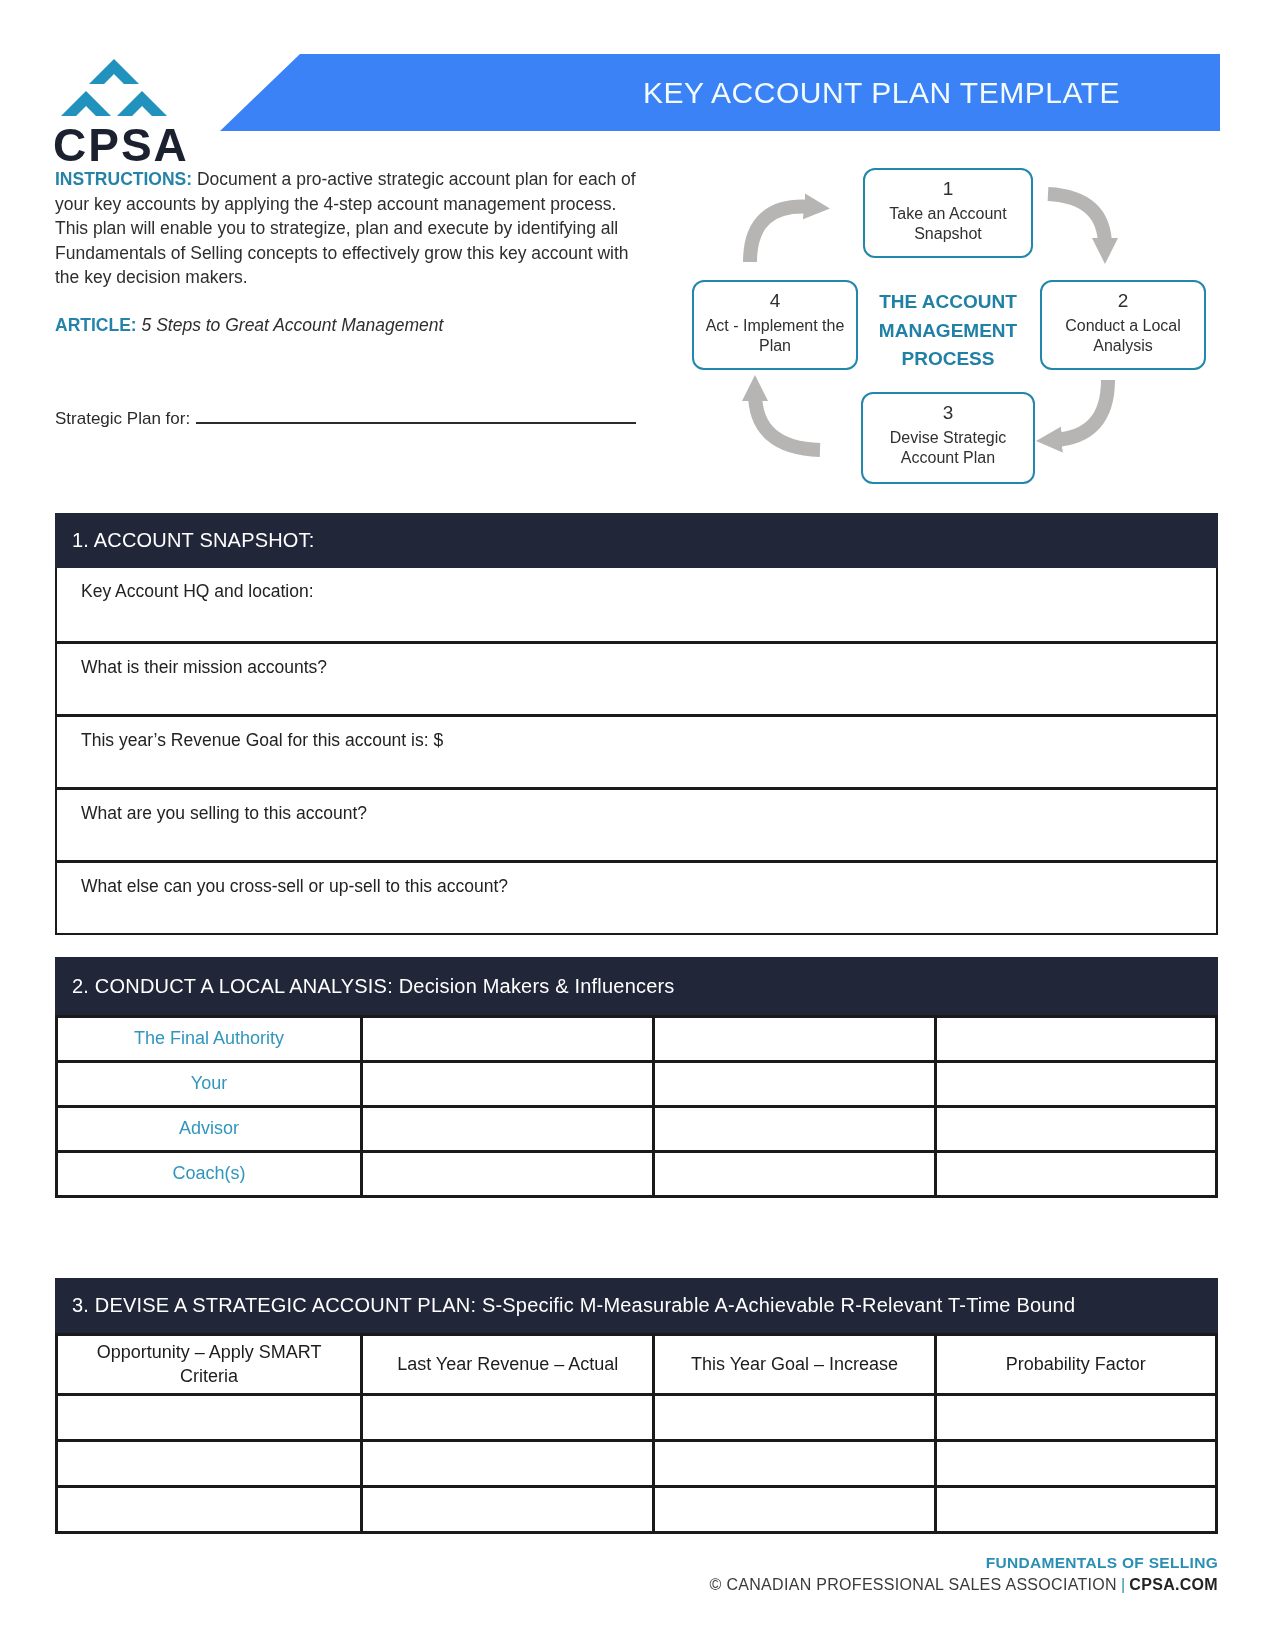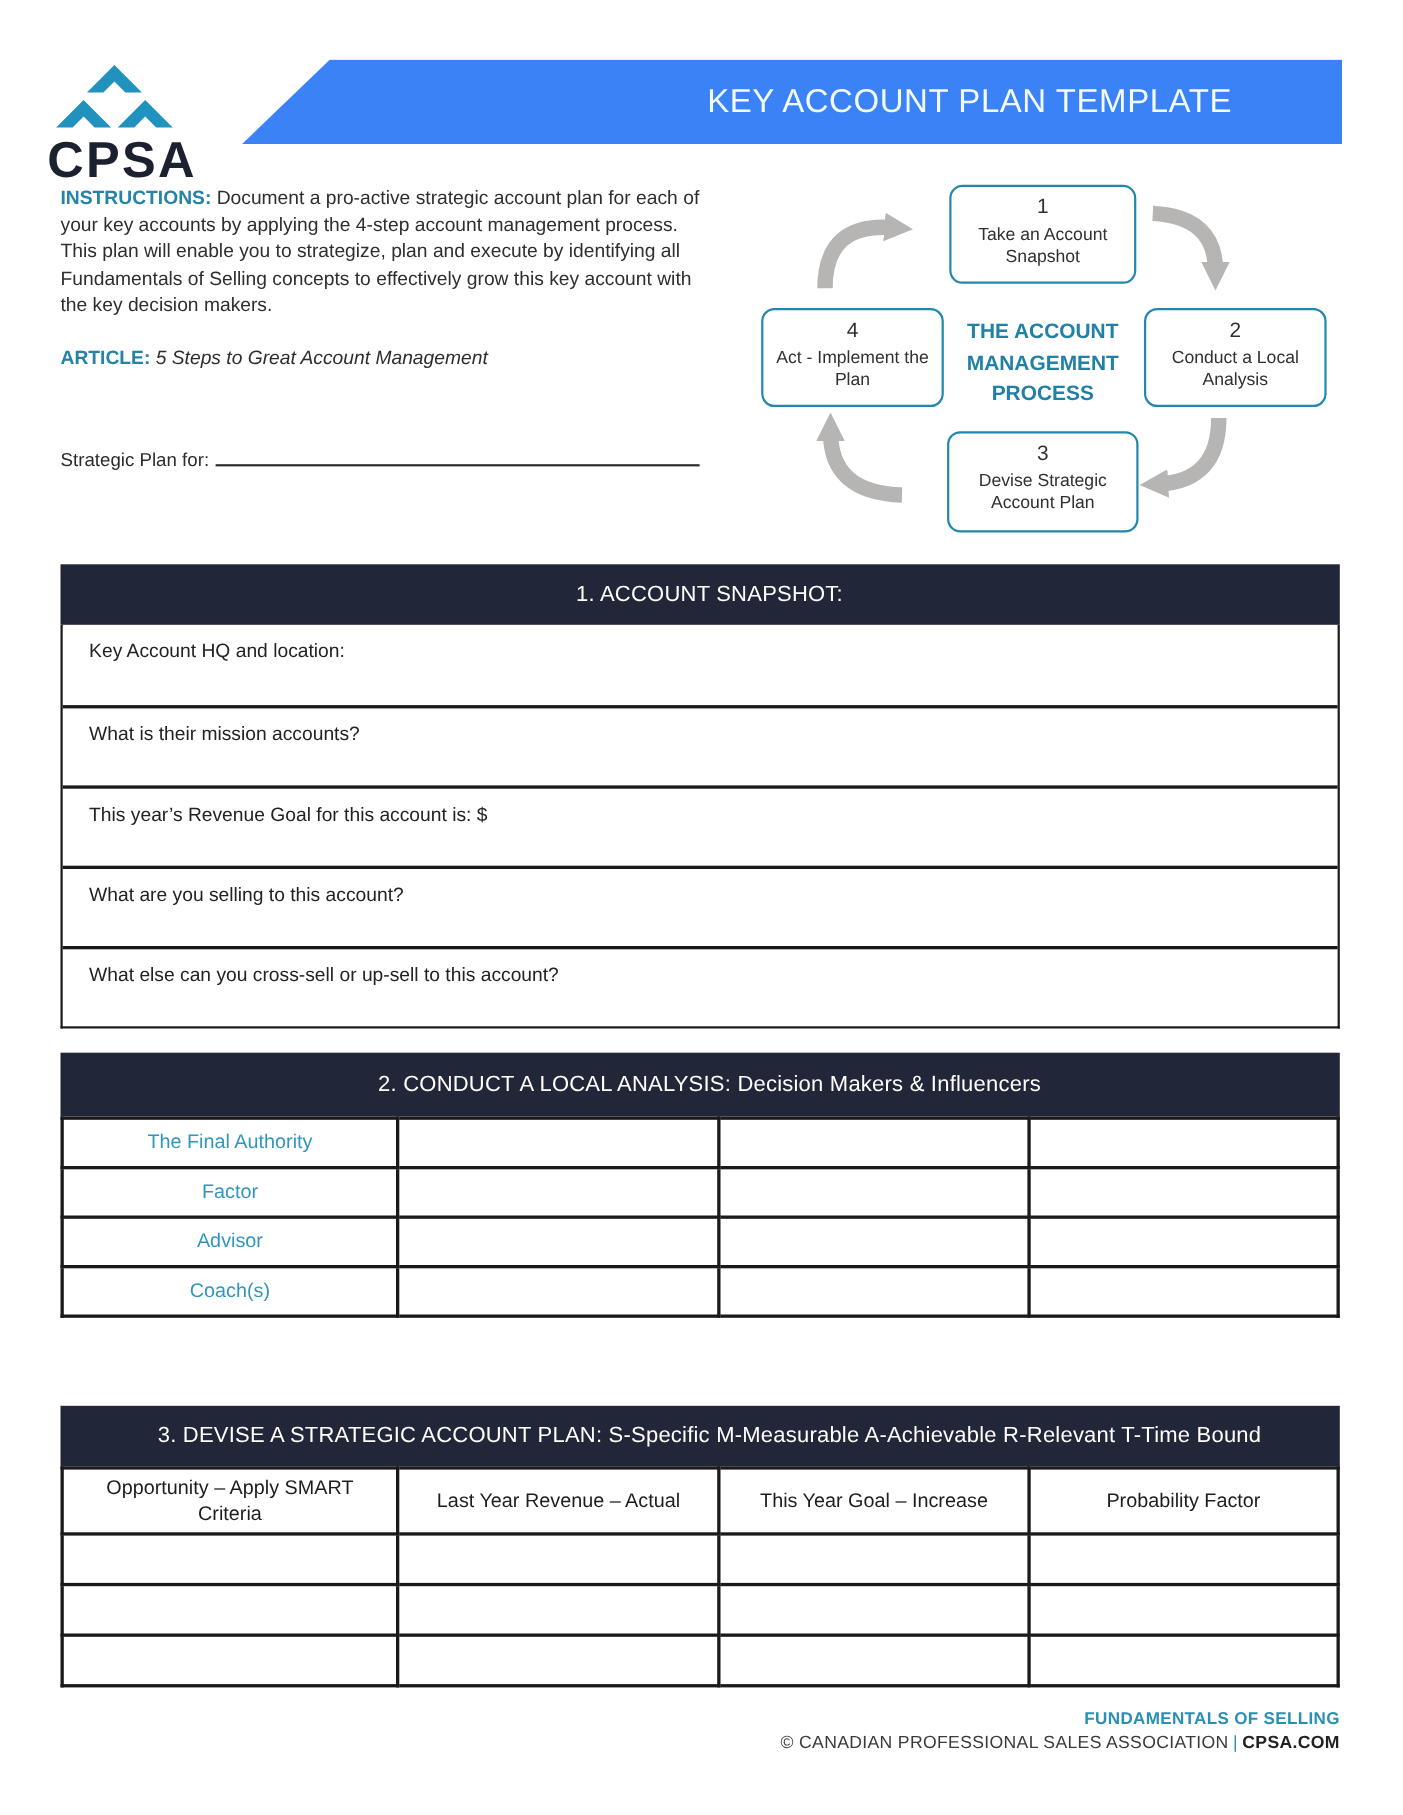--- a/index.html
+++ b/index.html
@@ -1,20 +1,20 @@
 <!DOCTYPE html>
 <html><head>
 <meta charset="utf-8">
 <style>
   * { margin:0; padding:0; box-sizing:border-box; }
   body { background:#ffffff; font-family:"Liberation Sans","DejaVu Sans",sans-serif; }
   .page { position:relative; width:1275px; height:1650px; background:#ffffff; overflow:hidden; }
 
   
-  .logo { position:absolute; left:43px; top:40px; width:130px; }
+  .logo { position:absolute; left:53px; top:40px; width:130px; }
   .logo svg { display:block; margin-left:2px; }
   .logo-text { font-size:46px; font-weight:800; letter-spacing:2px; color:#1c2130; line-height:1; margin-top:2px; }
 
   .banner { position:absolute; left:220px; top:54px; width:1000px; height:77px;
             background:#3b82f6; clip-path:polygon(80px 0, 100% 0, 100% 100%, 0 100%); }
   .banner span { display:block; line-height:77px; text-align:right; padding-right:100px;
                  color:#f2fbfd; font-size:30px; letter-spacing:0.5px; }
 
   
   .intro { position:absolute; left:55px; top:167px; width:585px; font-size:17.5px; line-height:24.5px; color:#2e2e2e; }
@@ -33,21 +33,21 @@
   .box1 { left:213px; top:16px;  width:170px; height:90px; }
   .box2 { left:390px; top:128px; width:166px; height:90px; }
   .box4 { left:42px;  top:128px; width:166px; height:90px; }
   .box3 { left:211px; top:240px; width:174px; height:92px; }
   .diagram-center { position:absolute; left:190px; top:136px; width:216px; text-align:center;
                     color:#2180a6; font-weight:bold; font-size:19px; line-height:1.5; }
 
   
   .section { position:absolute; left:55px; width:1163px; }
   .section-bar { background:#212639; color:#ffffff; font-size:20px; letter-spacing:0.2px;
-                 padding-left:17px; display:flex; align-items:center;justify-content:center; }
+                 padding-left:17px; display:flex; align-items:center; }
   .sec1 { top:513px; }
   .sec1 .section-bar { height:55px; }
   .sec1-body { border:2px solid #1a1a1a; border-top:none; }
   .sec1-row { height:73px; border-top:3px solid #1a1a1a; padding:13px 12px 0 24px; font-size:17.5px; color:#222; }
   .sec1-row:first-child { border-top:none; }
 
   table.grid { border-collapse:collapse; width:1163px; table-layout:fixed; }
   table.grid td { border:3px solid #1a1a1a; text-align:center; vertical-align:middle;
                   font-size:18px; color:#1d1d1d; line-height:1.3; padding:2px 8px; }
   .sec2 { top:957px; }
@@ -163,21 +163,21 @@
           <col class="c4">
         </colgroup>
       <tbody>
       <tr>
         <td class="role">The Final Authority</td>
         <td></td>
         <td></td>
         <td></td>
       </tr>
       <tr>
-        <td class="role">Factor</td>
+        <td class="role">Your</td>
         <td></td>
         <td></td>
         <td></td>
       </tr>
       <tr>
         <td class="role">Advisor</td>
         <td></td>
         <td></td>
         <td></td>
       </tr>

